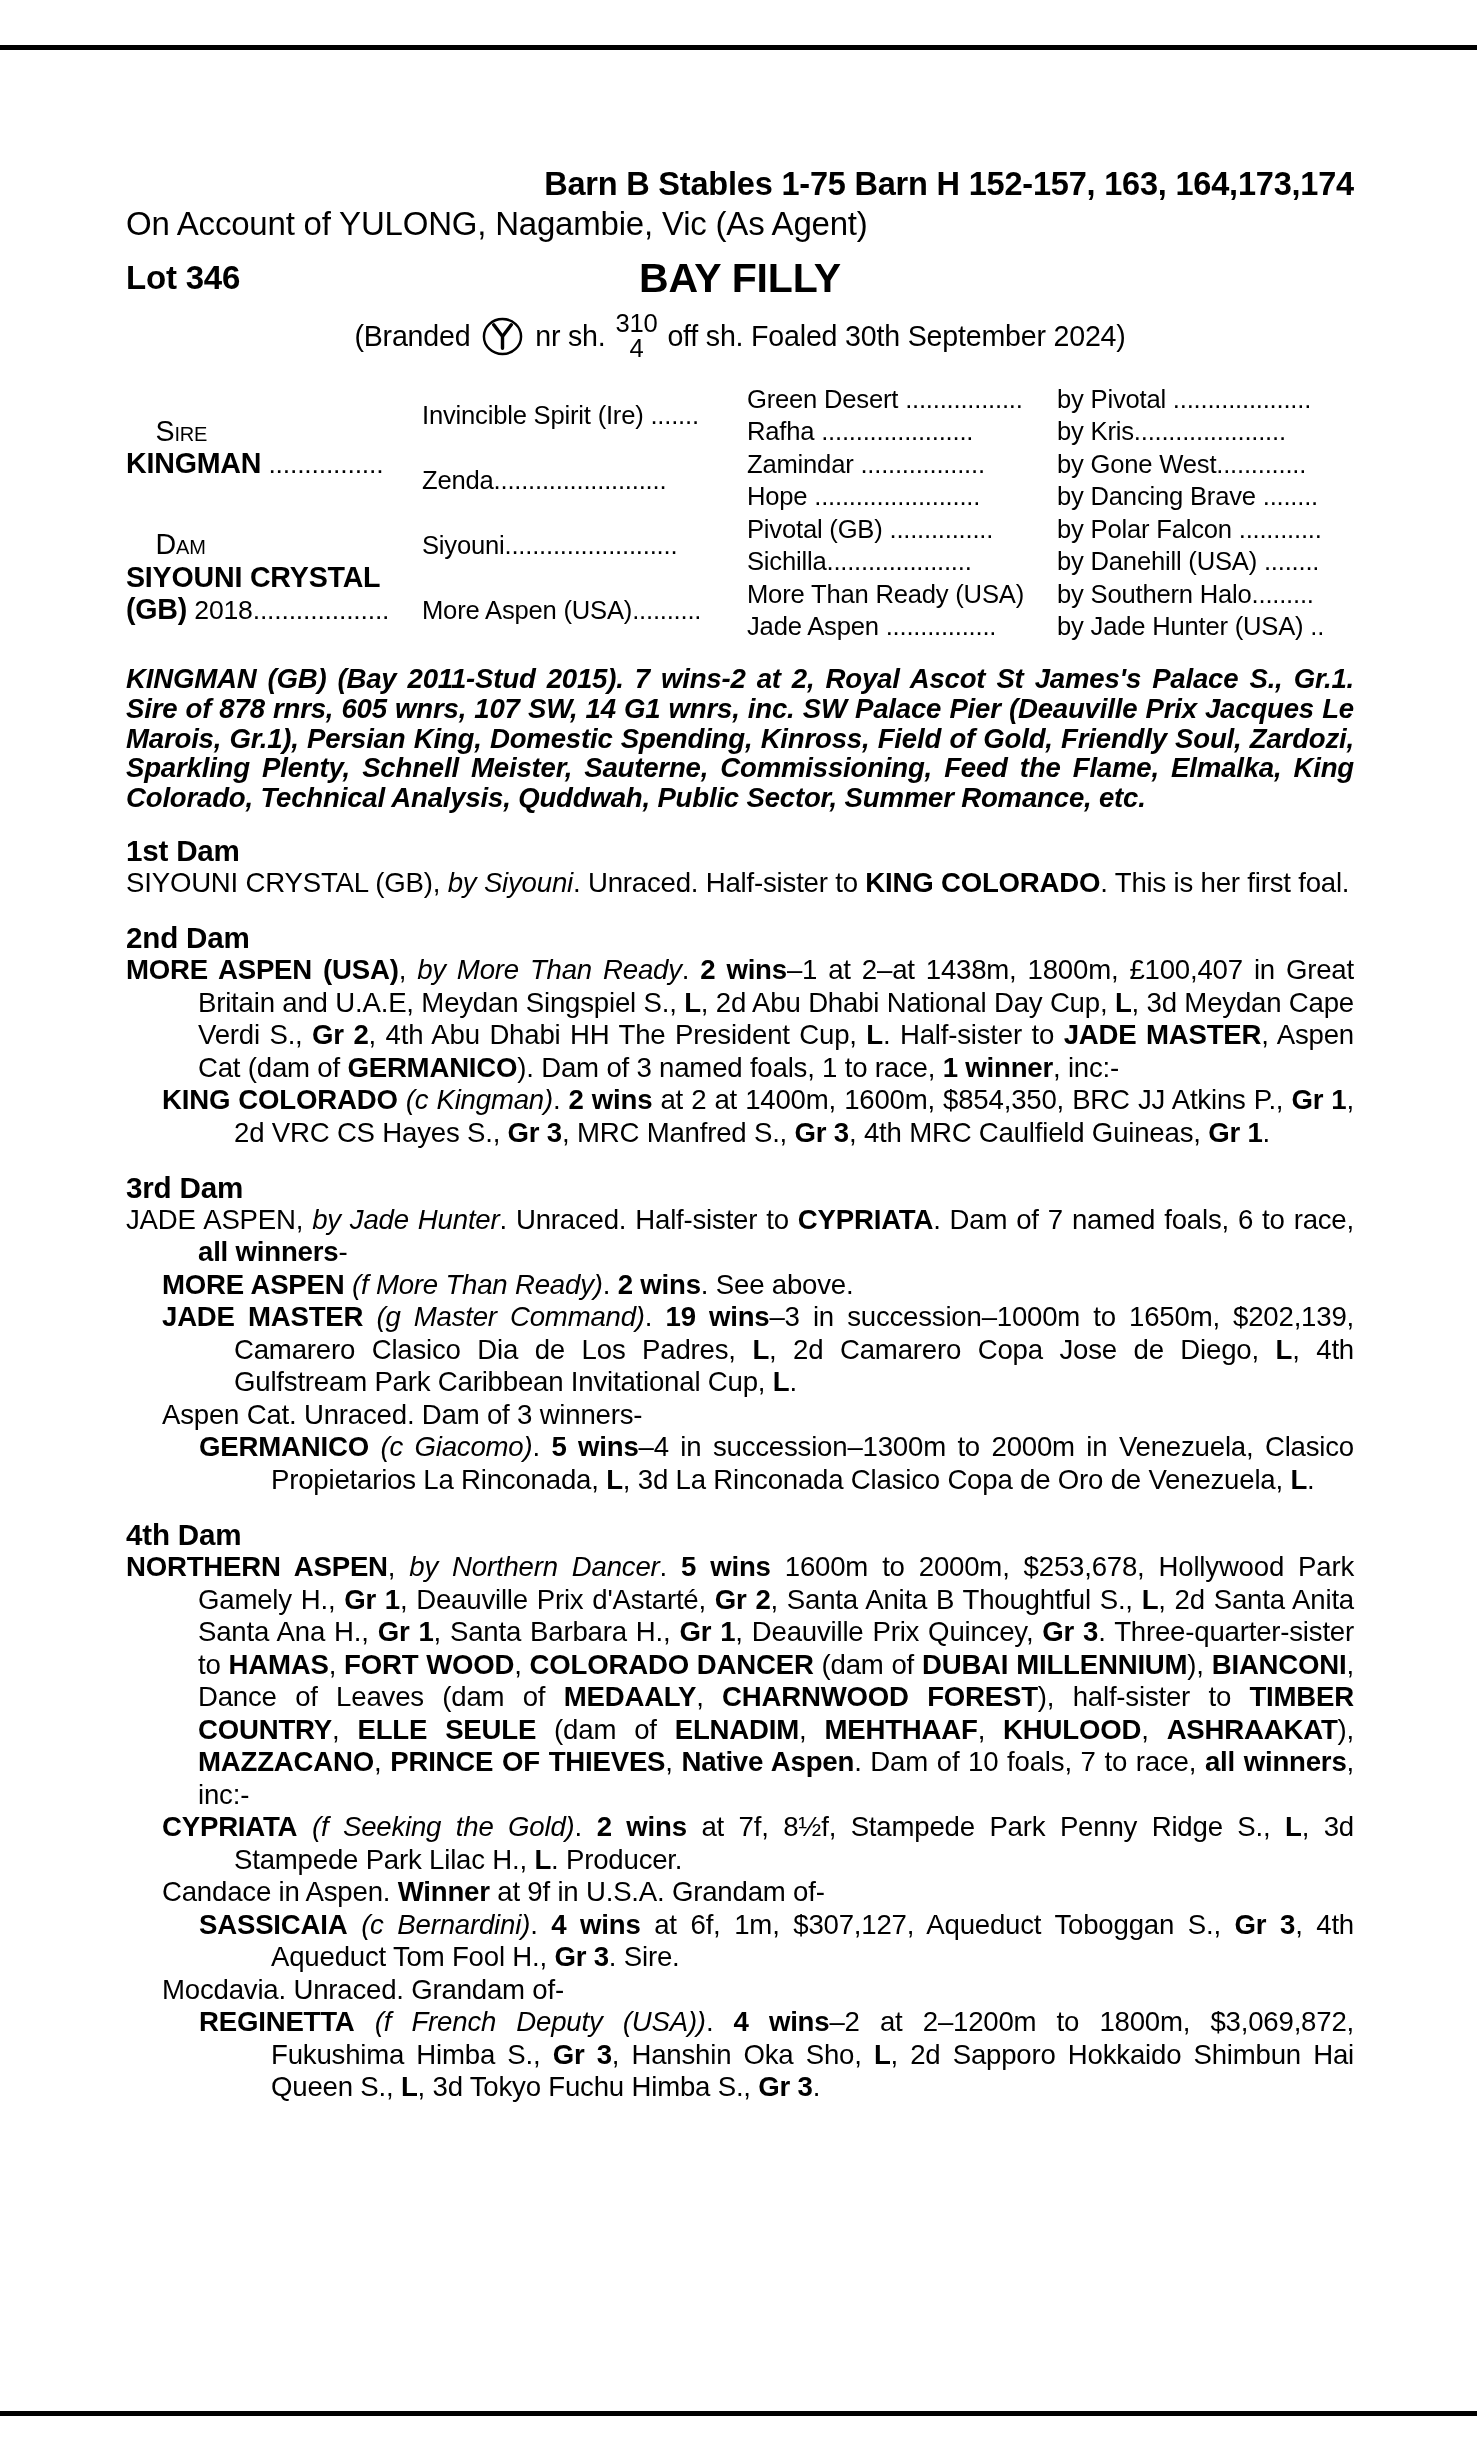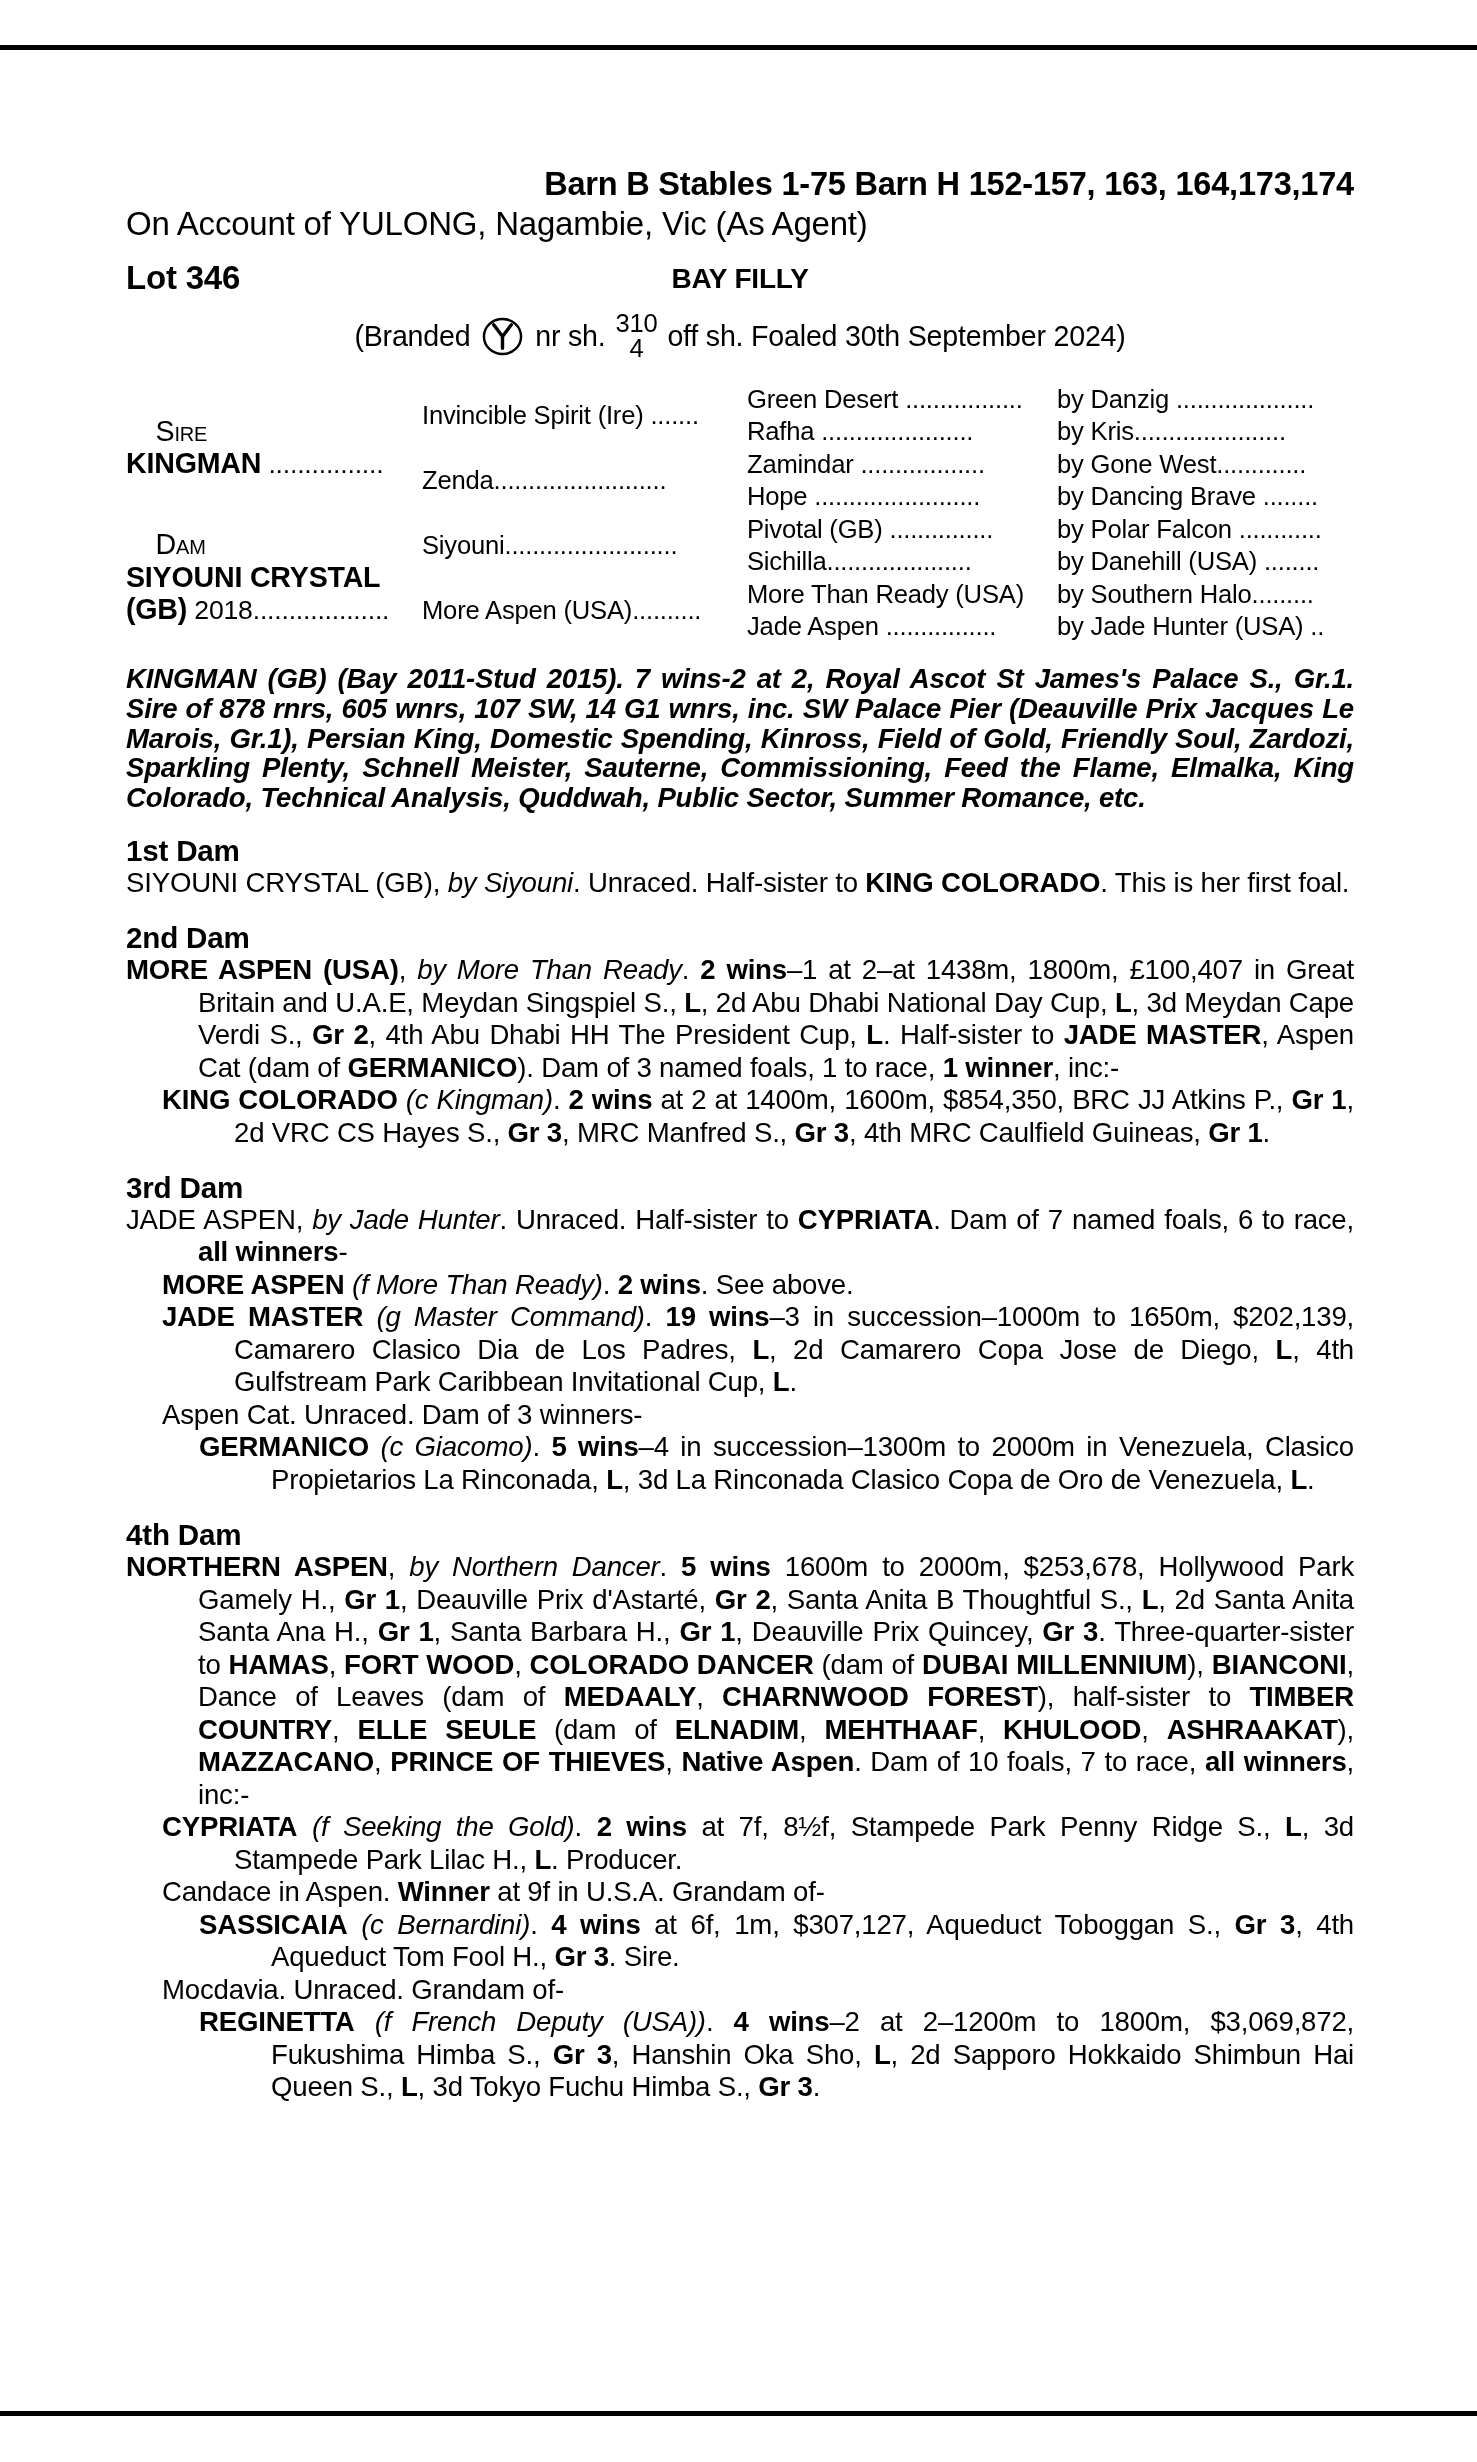--- a/index.html
+++ b/index.html
@@ -9,21 +9,21 @@
     letter-spacing:-0.2px;
   }
   .rule{position:absolute;left:0;width:1478px;height:4.9px;background:#000;}
   .rule-top{top:45px;}
   .rule-bottom{top:2411px;}
   #content{position:absolute;left:126px;top:165px;width:1228px;}
   .barn-line{text-align:right;font-weight:bold;font-size:32.5px;line-height:39px;}
   .account-line{text-align:left;font-weight:normal;font-size:33px;line-height:39px;}
   .lot-row{position:relative;text-align:center;margin-top:9.9px;height:51px;}
   .lot{position:absolute;left:0;top:5.9px;font-weight:bold;font-size:33px;}
-  .title{font-weight:bold;font-size:28px;line-height:51px;}
+  .title{font-weight:bold;font-size:41px;line-height:51px;}
   .branded-line{display:flex;justify-content:center;align-items:center;gap:9.9px;font-size:28.6px;margin-top:2px;height:61px;}
   .brand-icon svg{display:block;}
   .brand-stack{display:inline-block;text-align:center;font-size:25.6px;line-height:25.6px;}
   .brand-stack div{height:25.6px;}
   
   .pedigree{display:grid;grid-template-columns:296px 325px 310px 1fr;grid-template-rows:repeat(8,32.5px);margin-top:15.8px;}
   .ped-block{display:flex;flex-direction:column;justify-content:center;grid-column:1;font-size:26.6px;line-height:32.5px;white-space:nowrap;overflow:hidden;}
   .ped-sire{grid-row:1/5;}
   .ped-dam{grid-row:5/9;}
   .role{font-variant:small-caps;font-size:28.6px;padding-left:29.6px;}
@@ -84,21 +84,21 @@
         <div class="role">Dam</div>
         <div class="ped-name">SIYOUNI CRYSTAL</div>
         <div><span class="ped-name">(GB)</span><span class="ped-dots"> 2018</span><span class="ped-dots">...................</span></div>
       </div>
 
     <div class="g2" style="grid-row: 1 / span 2;">Invincible Spirit (Ire) .......</div>
         <div class="g2" style="grid-row: 3 / span 2;">Zenda.........................</div>
         <div class="g2" style="grid-row: 7 / span 2;">More Aspen (USA)..........</div>
         <div class="g2" style="grid-row: 5 / span 2;">Siyouni.........................</div>
         <div class="g3" style="grid-area: 1 / 3;">Green Desert .................</div>
-        <div class="g3" style="grid-area: 1 / 4;">by Danzig ....................</div>
+        <div class="g3" style="grid-area: 1 / 4;">by Pivotal ....................</div>
         <div class="g3" style="grid-area: 2 / 3;">Rafha ......................</div>
         <div class="g3" style="grid-area: 2 / 4;">by Kris......................</div>
         <div class="g3" style="grid-area: 3 / 3;">Zamindar ..................</div>
         <div class="g3" style="grid-area: 3 / 4;">by Gone West.............</div>
         <div class="g3" style="grid-area: 4 / 3;">Hope ........................</div>
         <div class="g3" style="grid-area: 4 / 4;">by Dancing Brave ........</div>
         <div class="g3" style="grid-area: 5 / 3;">Pivotal (GB) ...............</div>
         <div class="g3" style="grid-area: 5 / 4;">by Polar Falcon ............</div>
         <div class="g3" style="grid-area: 6 / 3;">Sichilla.....................</div>
         <div class="g3" style="grid-area: 6 / 4;">by Danehill (USA) ........</div>

